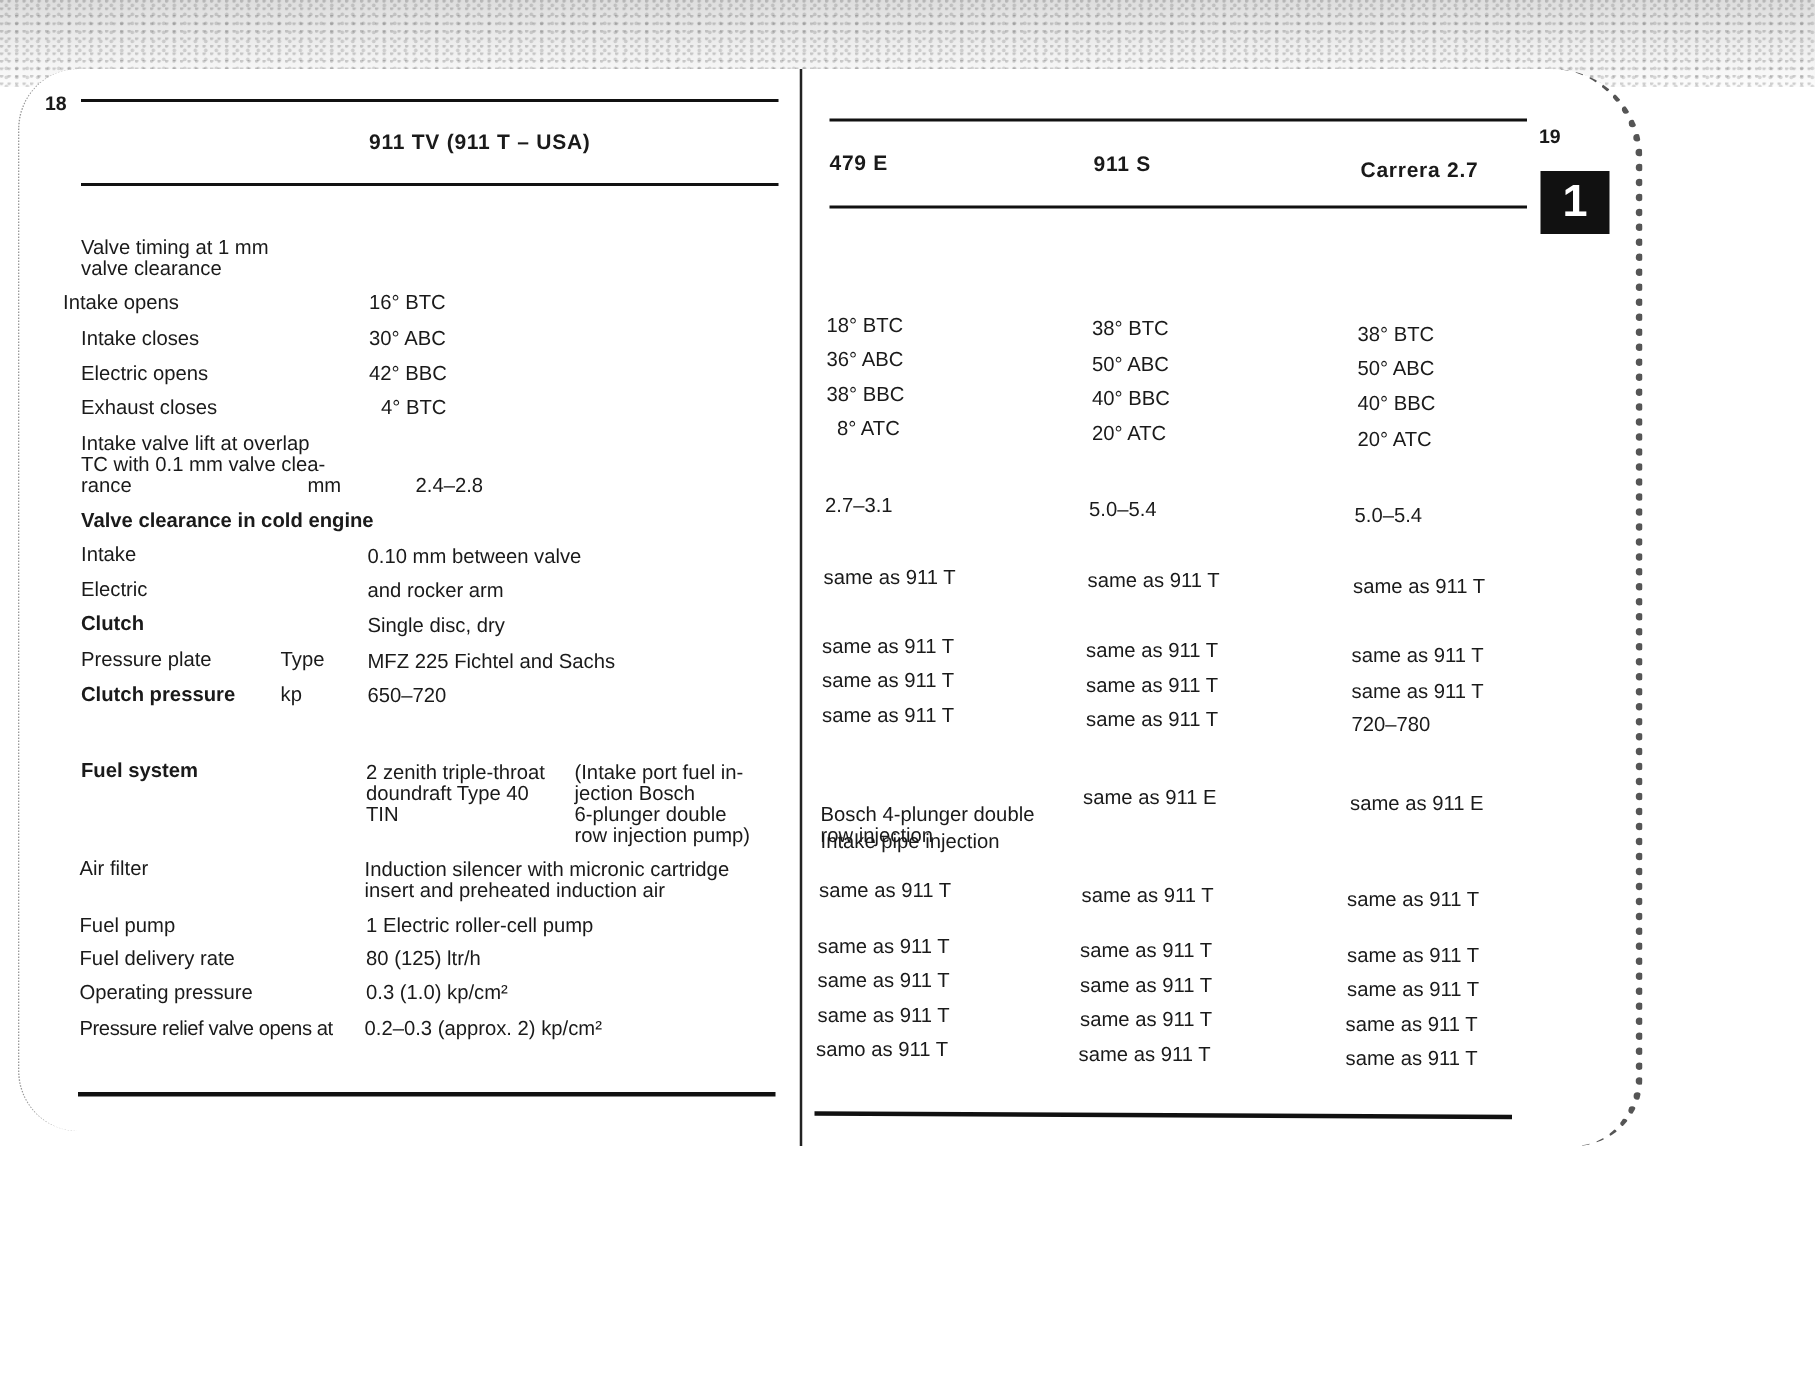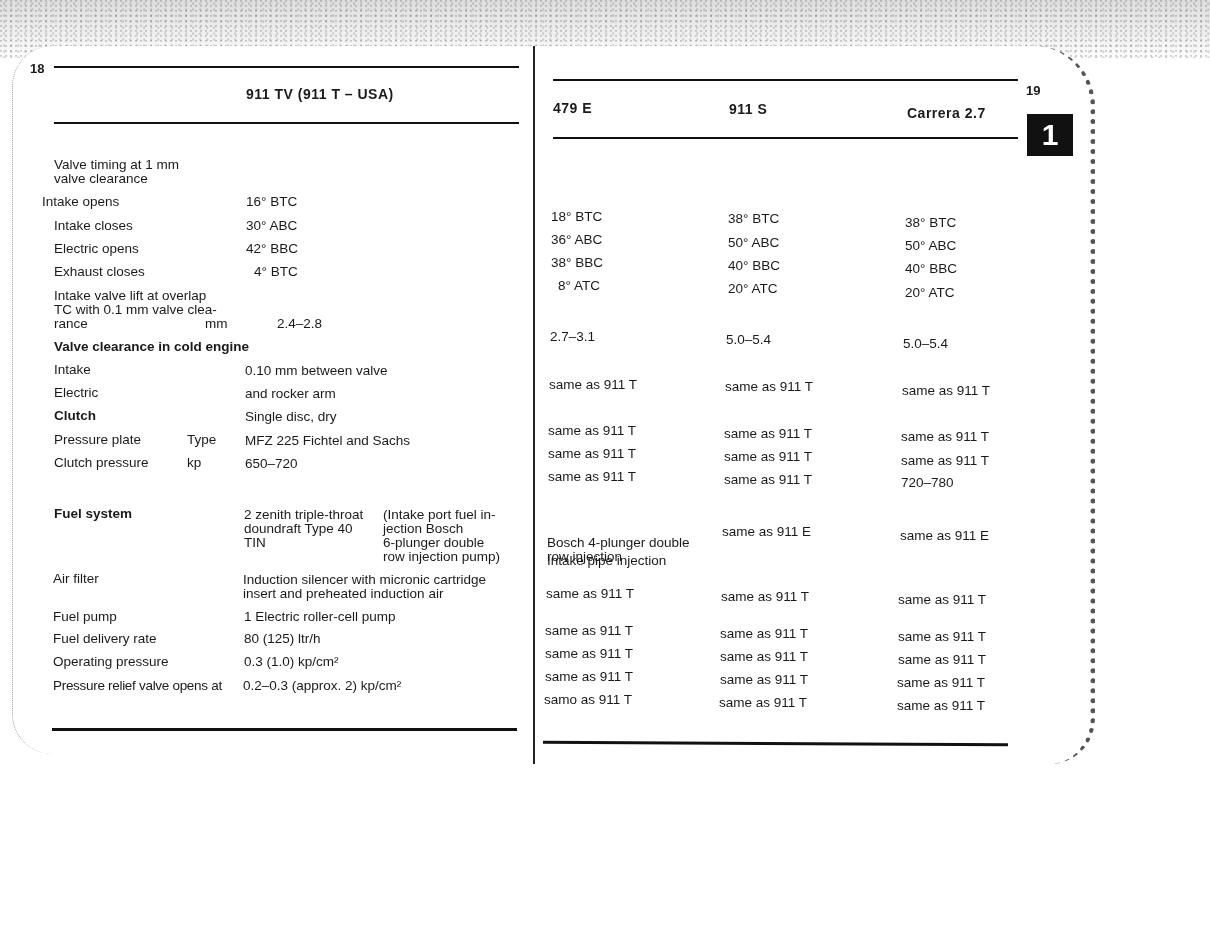--- a/index.html
+++ b/index.html
@@ -78,21 +78,21 @@
 <div class="abs txt" style="left:54px;top:362px;">Intake</div>
 <div class="abs txt" style="left:245px;top:363px;">0.10 mm between valve</div>
 <div class="abs txt" style="left:54px;top:385px;">Electric</div>
 <div class="abs txt" style="left:245px;top:386px;">and rocker arm</div>
 
 <div class="abs txt bold" style="left:54px;top:408px;">Clutch</div>
 <div class="abs txt" style="left:245px;top:409px;">Single disc, dry</div>
 <div class="abs txt" style="left:54px;top:432px;">Pressure plate</div>
 <div class="abs txt" style="left:187px;top:432px;">Type</div>
 <div class="abs txt" style="left:245px;top:433px;">MFZ 225 Fichtel and Sachs</div>
-<div class="abs txt" style="left:54px;top:455px;">Clutch pressure</div>
+<div class="abs txt" style="left:54px;top:455px;font-weight:bold;">Clutch pressure</div>
 <div class="abs txt" style="left:187px;top:455px;">kp</div>
 <div class="abs txt" style="left:245px;top:456px;">650–720</div>
 
 <div class="abs txt bold" style="left:54px;top:506px;">Fuel system</div>
 <div class="abs txt" style="left:244px;top:507px;">2 zenith triple-throat</div>
 <div class="abs txt" style="left:244px;top:521px;">doundraft Type 40</div>
 <div class="abs txt" style="left:244px;top:535px;">TIN</div>
 <div class="abs txt" style="left:383px;top:507px;">(Intake port fuel in-</div>
 <div class="abs txt" style="left:383px;top:521px;">jection Bosch</div>
 <div class="abs txt" style="left:383px;top:535px;">6-plunger double</div>

